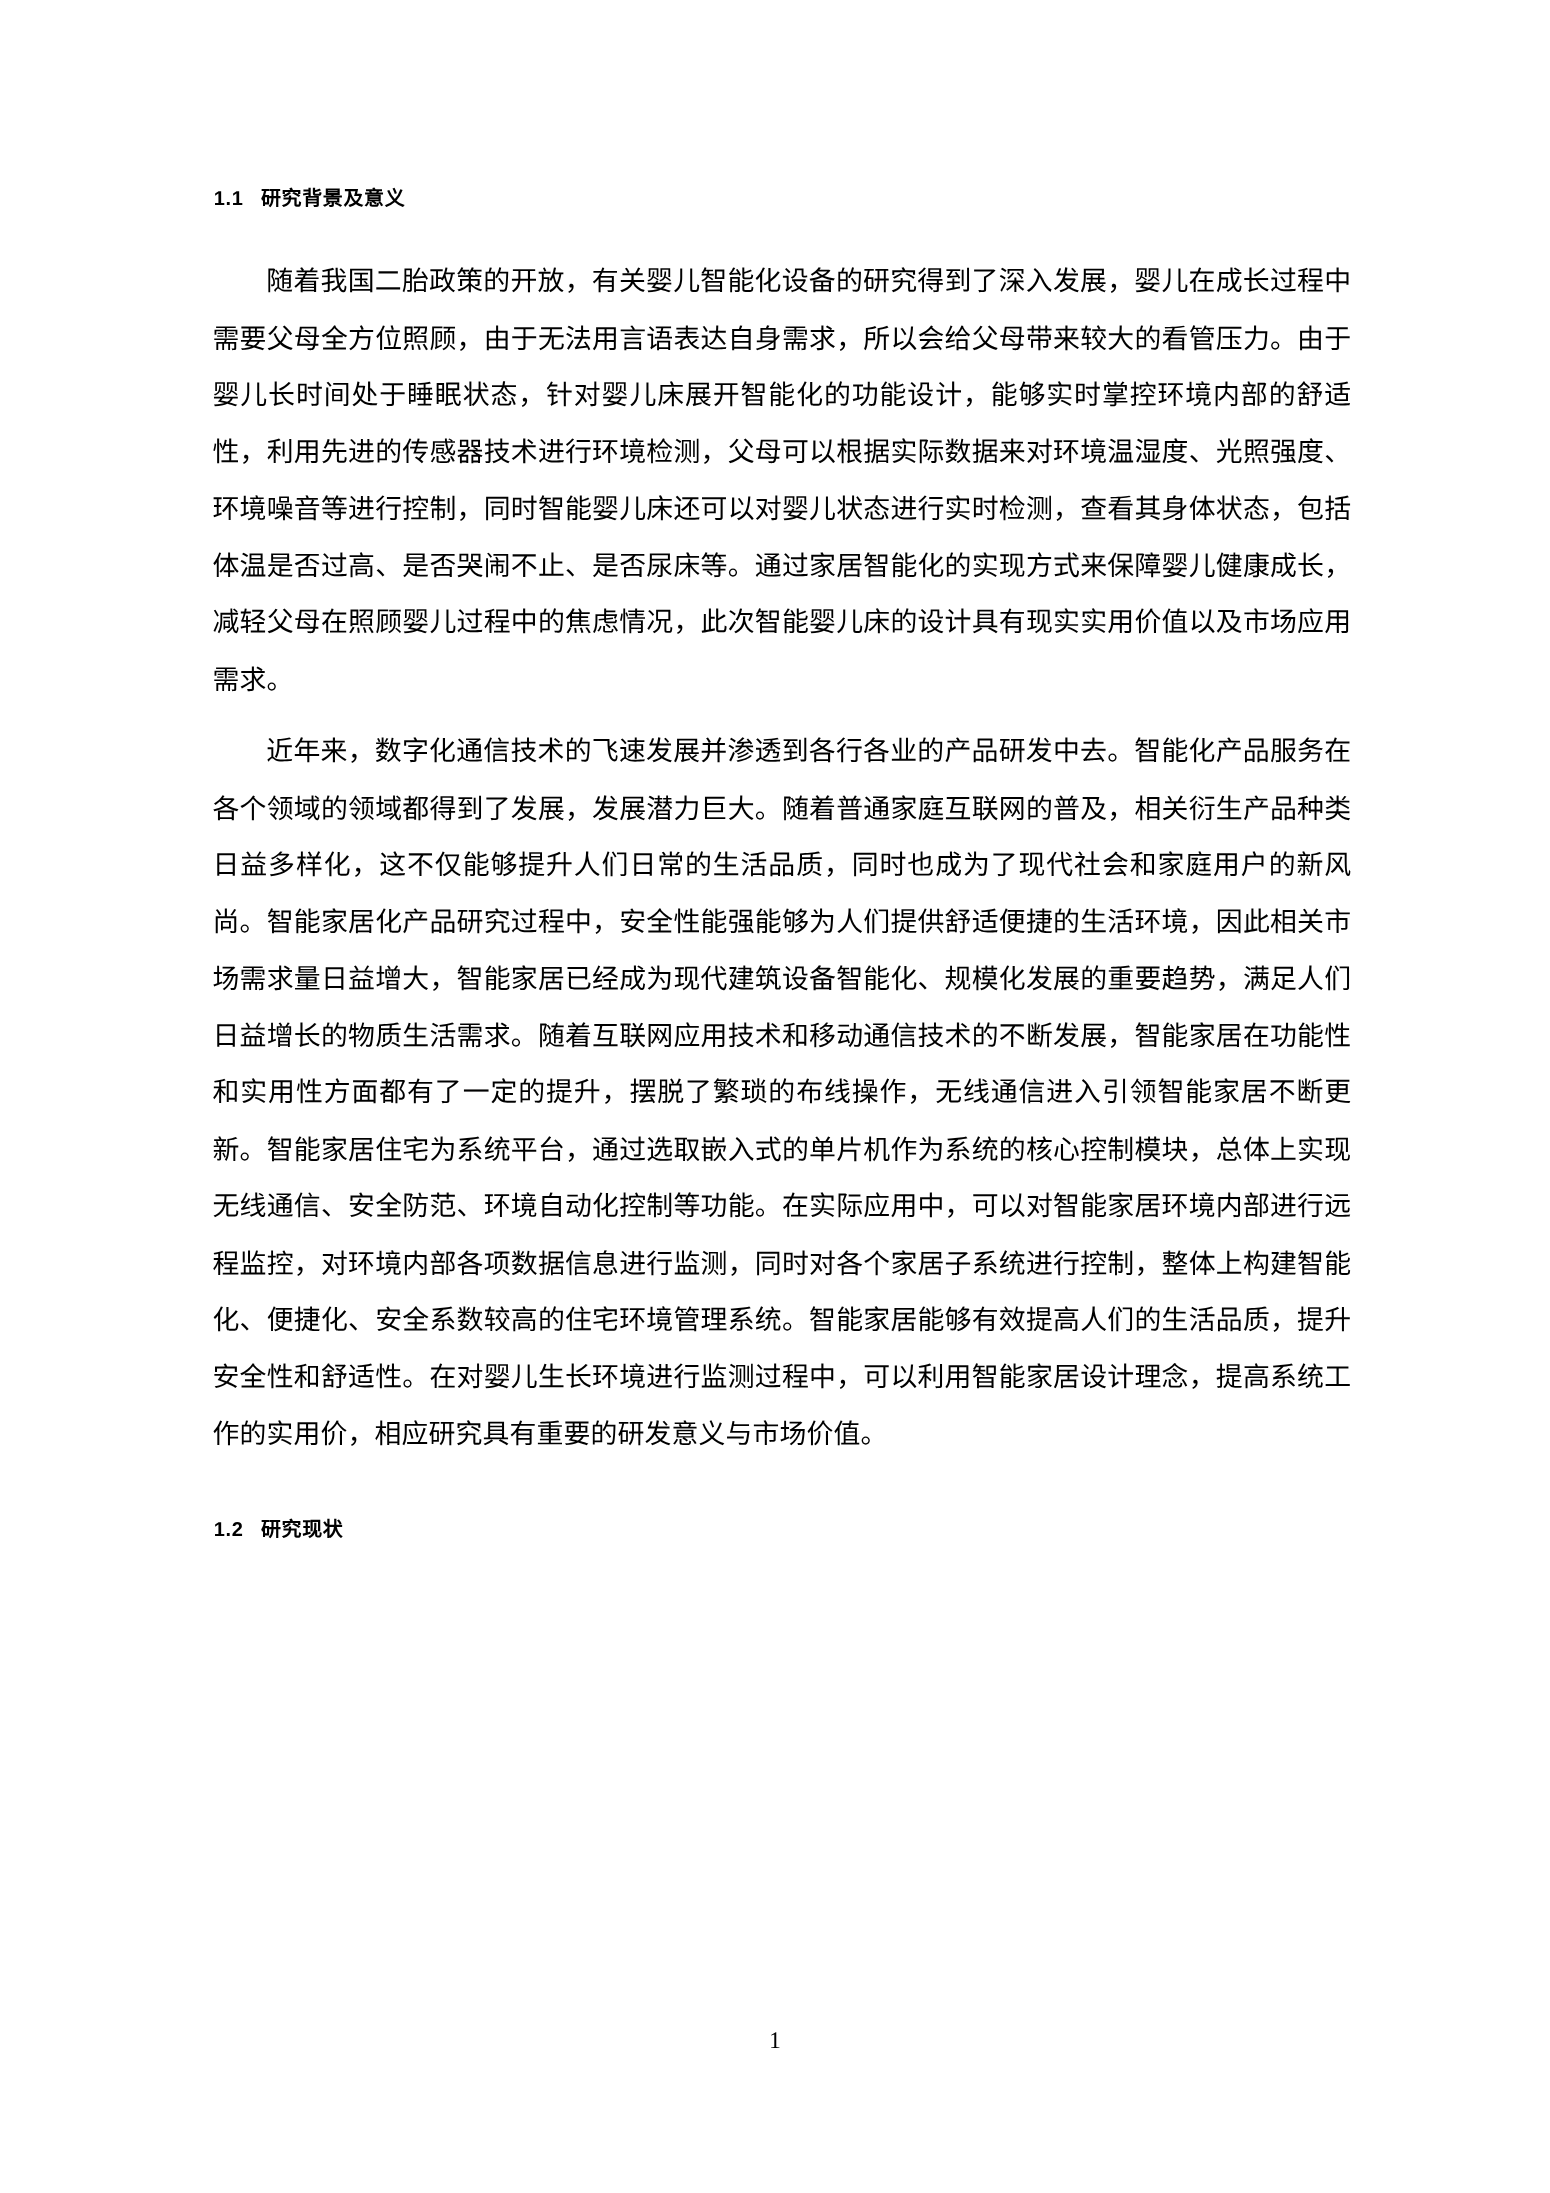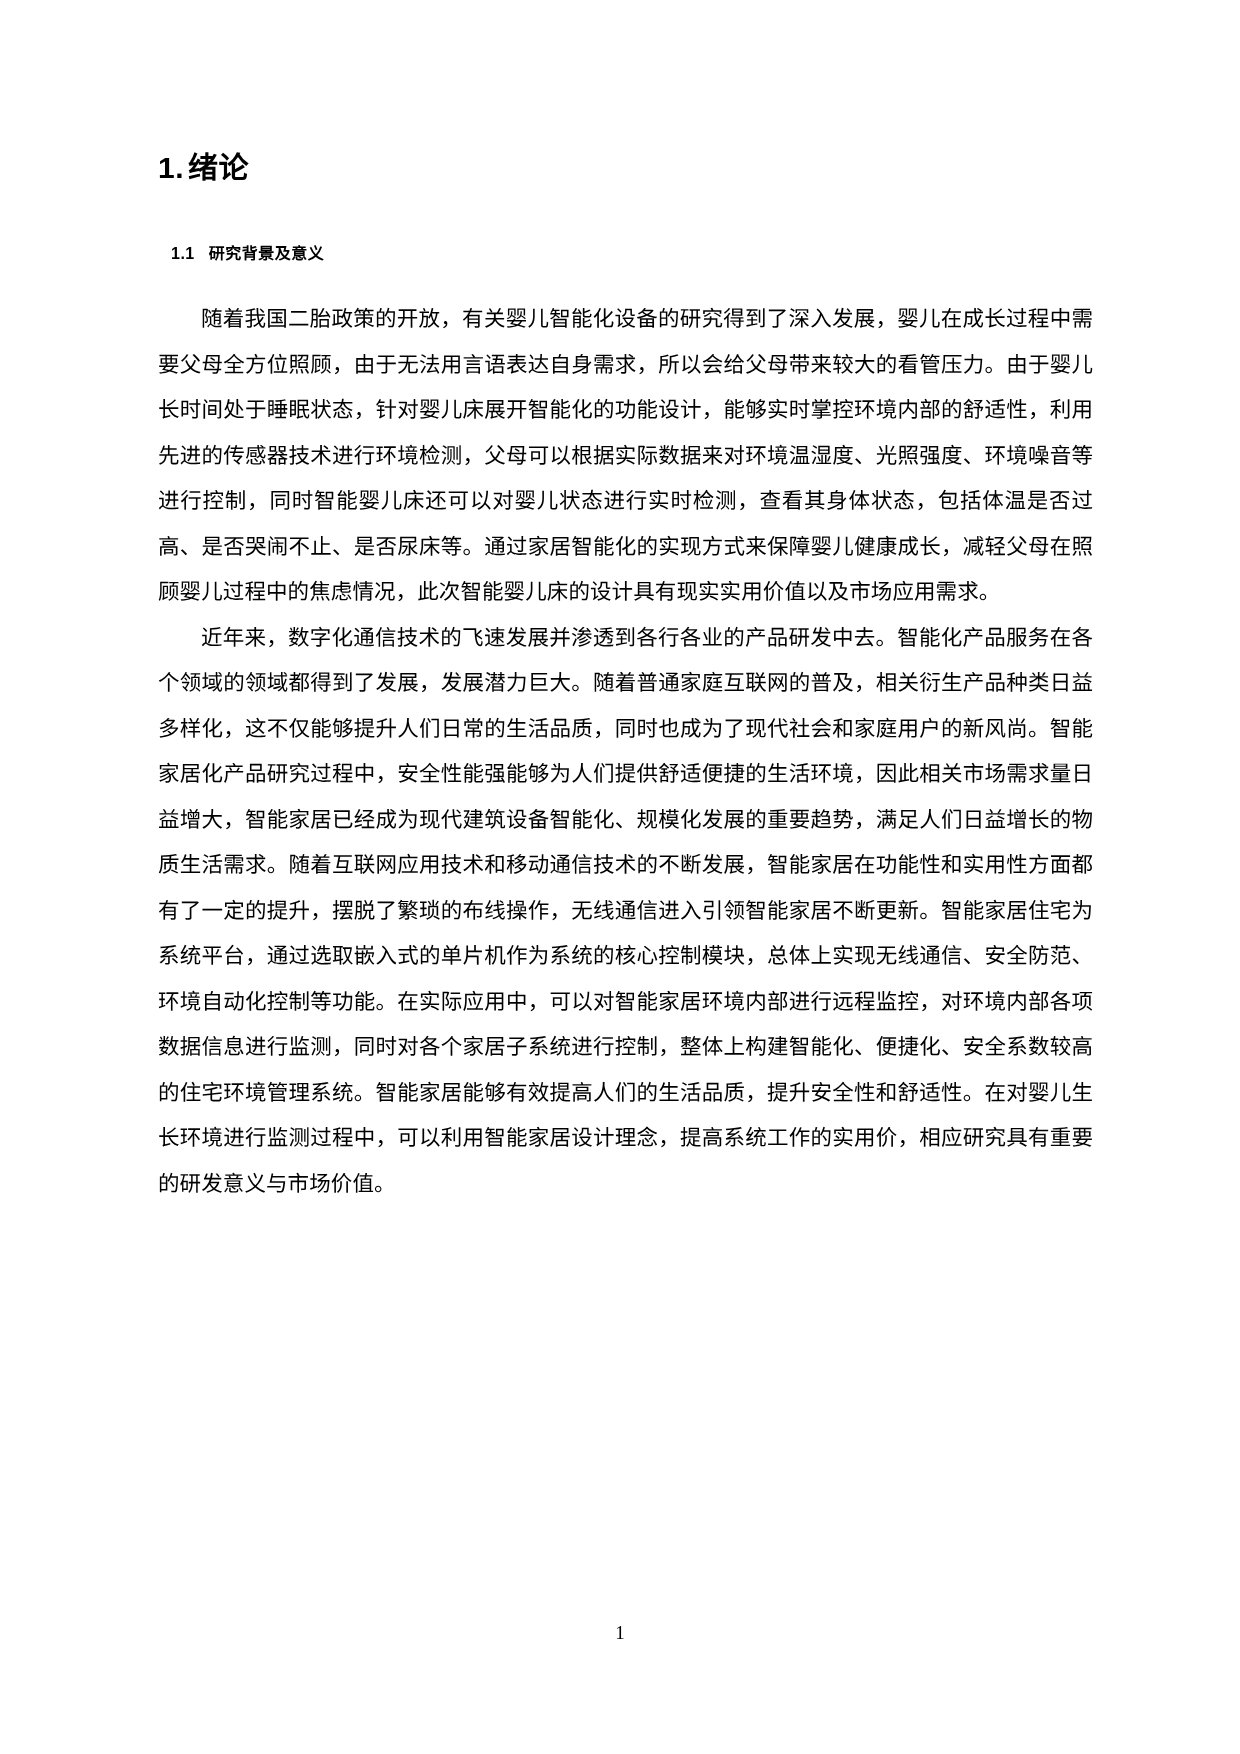--- a/index.html
+++ b/index.html
@@ -51,21 +51,21 @@
     margin-bottom: 40px;
   }
   
   p.body {
     font-family: Liberation Sans, sans-serif;
     font-size: 21.5px;
     line-height: 45.5px;
     text-align: justify;
     text-justify: inter-ideograph;
     text-indent: 2em;
-    margin: 0;
+    margin: 12px;
     letter-spacing: 0.1px;
     word-break: break-all;
   }
   p.body + p.body { margin-top: 0; }
   
   .page-number {
     position: absolute;
     left: 0;
     right: 0;
     top: 1622px;
@@ -75,30 +75,30 @@
     color: #000000;
   }
 </style>
 </head>
 <body>
 
 <div class="page">
 
   <div class="content">
 
-    <h1 class="h1">
-      <span class="num">1.</span><span>绪论</span>
-    </h1>
 
     <h2 class="h2">
       <span class="num">1.1</span><span>研究背景及意义</span>
     </h2>
 
     <p class="body">随着我国二胎政策的开放，有关婴儿智能化设备的研究得到了深入发展，婴儿在成长过程中需要父母全方位照顾，由于无法用言语表达自身需求，所以会给父母带来较大的看管压力。由于婴儿长时间处于睡眠状态，针对婴儿床展开智能化的功能设计，能够实时掌控环境内部的舒适性，利用先进的传感器技术进行环境检测，父母可以根据实际数据来对环境温湿度、光照强度、环境噪音等进行控制，同时智能婴儿床还可以对婴儿状态进行实时检测，查看其身体状态，包括体温是否过高、是否哭闹不止、是否尿床等。通过家居智能化的实现方式来保障婴儿健康成长，减轻父母在照顾婴儿过程中的焦虑情况，此次智能婴儿床的设计具有现实实用价值以及市场应用需求。</p>
     <p class="body">近年来，数字化通信技术的飞速发展并渗透到各行各业的产品研发中去。智能化产品服务在各个领域的领域都得到了发展，发展潜力巨大。随着普通家庭互联网的普及，相关衍生产品种类日益多样化，这不仅能够提升人们日常的生活品质，同时也成为了现代社会和家庭用户的新风尚。智能家居化产品研究过程中，安全性能强能够为人们提供舒适便捷的生活环境，因此相关市场需求量日益增大，智能家居已经成为现代建筑设备智能化、规模化发展的重要趋势，满足人们日益增长的物质生活需求。随着互联网应用技术和移动通信技术的不断发展，智能家居在功能性和实用性方面都有了一定的提升，摆脱了繁琐的布线操作，无线通信进入引领智能家居不断更新。智能家居住宅为系统平台，通过选取嵌入式的单片机作为系统的核心控制模块，总体上实现无线通信、安全防范、环境自动化控制等功能。在实际应用中，可以对智能家居环境内部进行远程监控，对环境内部各项数据信息进行监测，同时对各个家居子系统进行控制，整体上构建智能化、便捷化、安全系数较高的住宅环境管理系统。智能家居能够有效提高人们的生活品质，提升安全性和舒适性。在对婴儿生长环境进行监测过程中，可以利用智能家居设计理念，提高系统工作的实用价，相应研究具有重要的研发意义与市场价值。</p>
 
+    <h2 class="h2 second">
+      <span class="num">1.2</span><span>研究现状</span>
+    </h2>
 
 
   </div>
 
   <div class="page-number">1</div>
 
 </div>
 
 </body></html>

